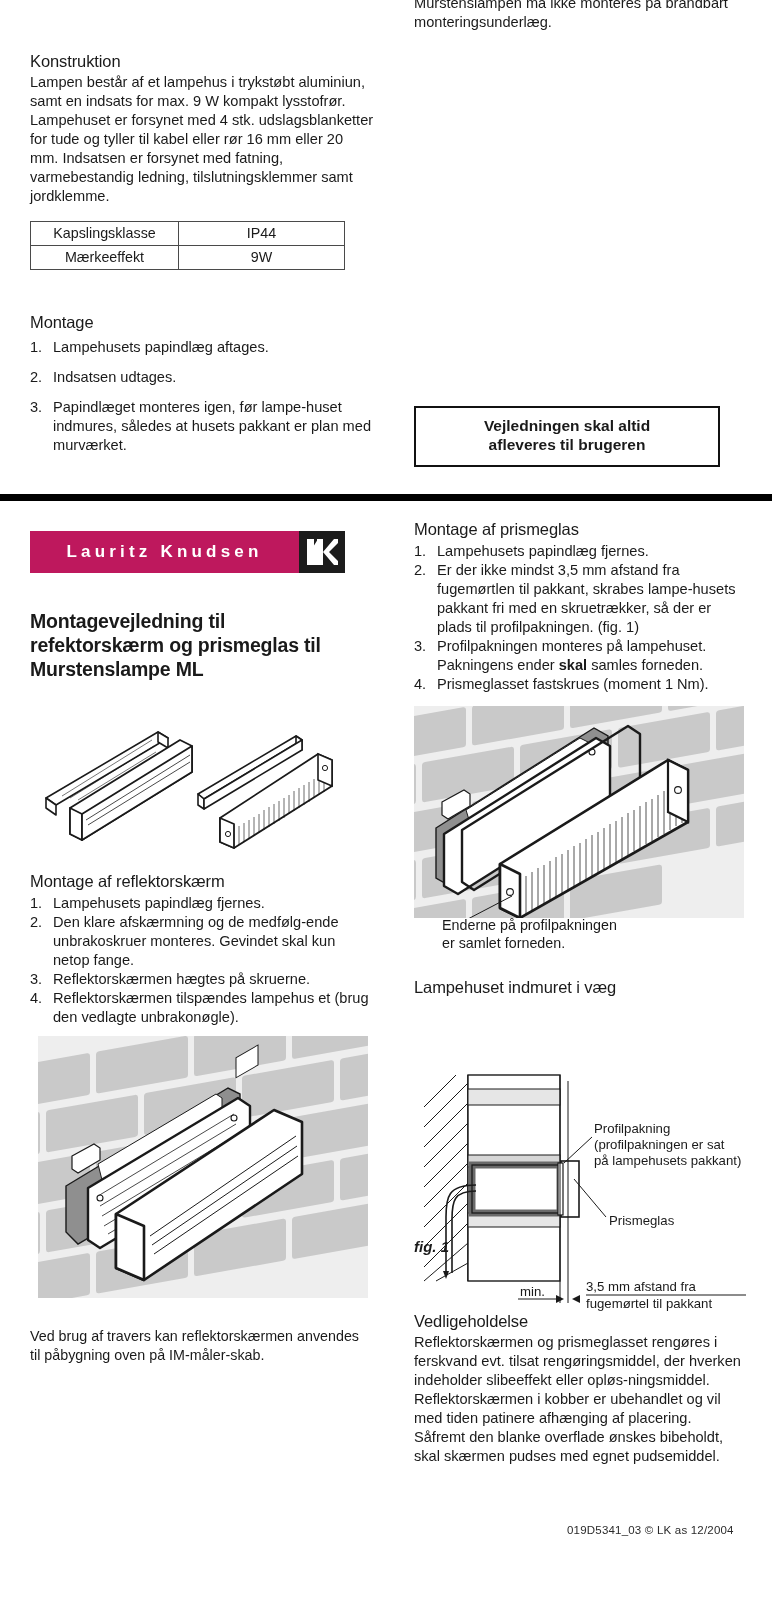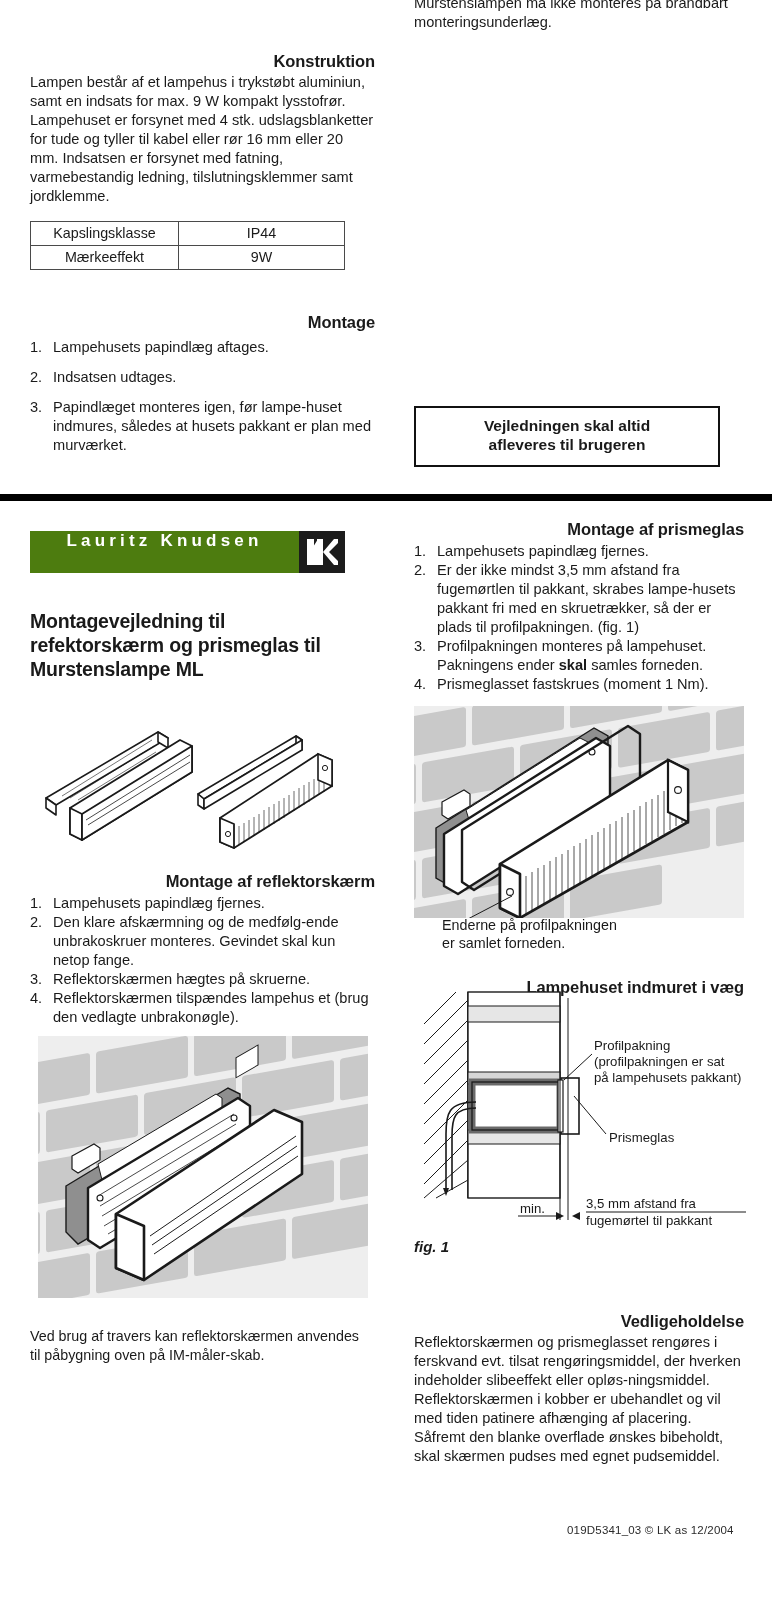--- a/index.html
+++ b/index.html
@@ -12,24 +12,23 @@
     position: relative;
     overflow: hidden;
   }
   .page { position: relative; width:772px; height:1600px; }
 
   .col-left  { position:absolute; left:30px;  width:345px; }
   .col-right { position:absolute; left:414px; width:330px; }
 
   h3.sec {
     font-size: 16.5px;
-    font-weight: bold;
+    font-weight: normal;
     margin: 0 0 2px 0;
     letter-spacing: -0.1px;
-    text-align: right;
   }
   p.body {
     font-size: 14.6px;
     line-height: 1.30;
     margin: 0;
   }
   .clipped-top {
     font-size: 14.6px;
     line-height: 1.30;
     margin: 0;
@@ -76,22 +75,22 @@
     position: absolute;
     left: 0; width: 772px;
     height: 7px;
     background: #000;
   }
 
   
   .logo { display:flex; width:315px; height:42px; }
   .logo .bar {
     flex: 1;
-    background: #4d7c0f;
-    display:flex; justify-content:center;
+    background: #be185d;
+    display:flex; align-items:center; justify-content:center;
   }
   .logo .bar span {
     color: #ffffff;
     font-weight: bold;
     font-size: 17px;
     letter-spacing: 4.2px;
   }
   .logo .mark {
     width: 46px;
     background: #1c1c1c;
@@ -482,21 +481,21 @@
 
   <div class="col-right" style="top:916px; left:442px;">
     <div class="caption">Enderne på profilpakningen</div>
     <div class="caption">er samlet forneden.</div>
   </div>
 
   <div class="col-right" style="top:978px;">
     <h3 class="sec">Lampehuset indmuret i væg</h3>
   </div>
 
-  <div class="illus" style="left:406px; top:984px;">
+  <div class="illus" style="left:406px; top:1067px;">
     <svg width="360" height="260" viewBox="0 0 360 260">
 
       <g>
         <rect x="18" y="8" width="44" height="206" fill="#ffffff"></rect>
         <g stroke="#1a1a1a" stroke-width="1">
           <line x1="18" y1="40" x2="50" y2="8"></line>
           <line x1="18" y1="60" x2="62" y2="16"></line>
           <line x1="18" y1="80" x2="62" y2="36"></line>
           <line x1="18" y1="100" x2="62" y2="56"></line>
           <line x1="18" y1="120" x2="62" y2="76"></line>

